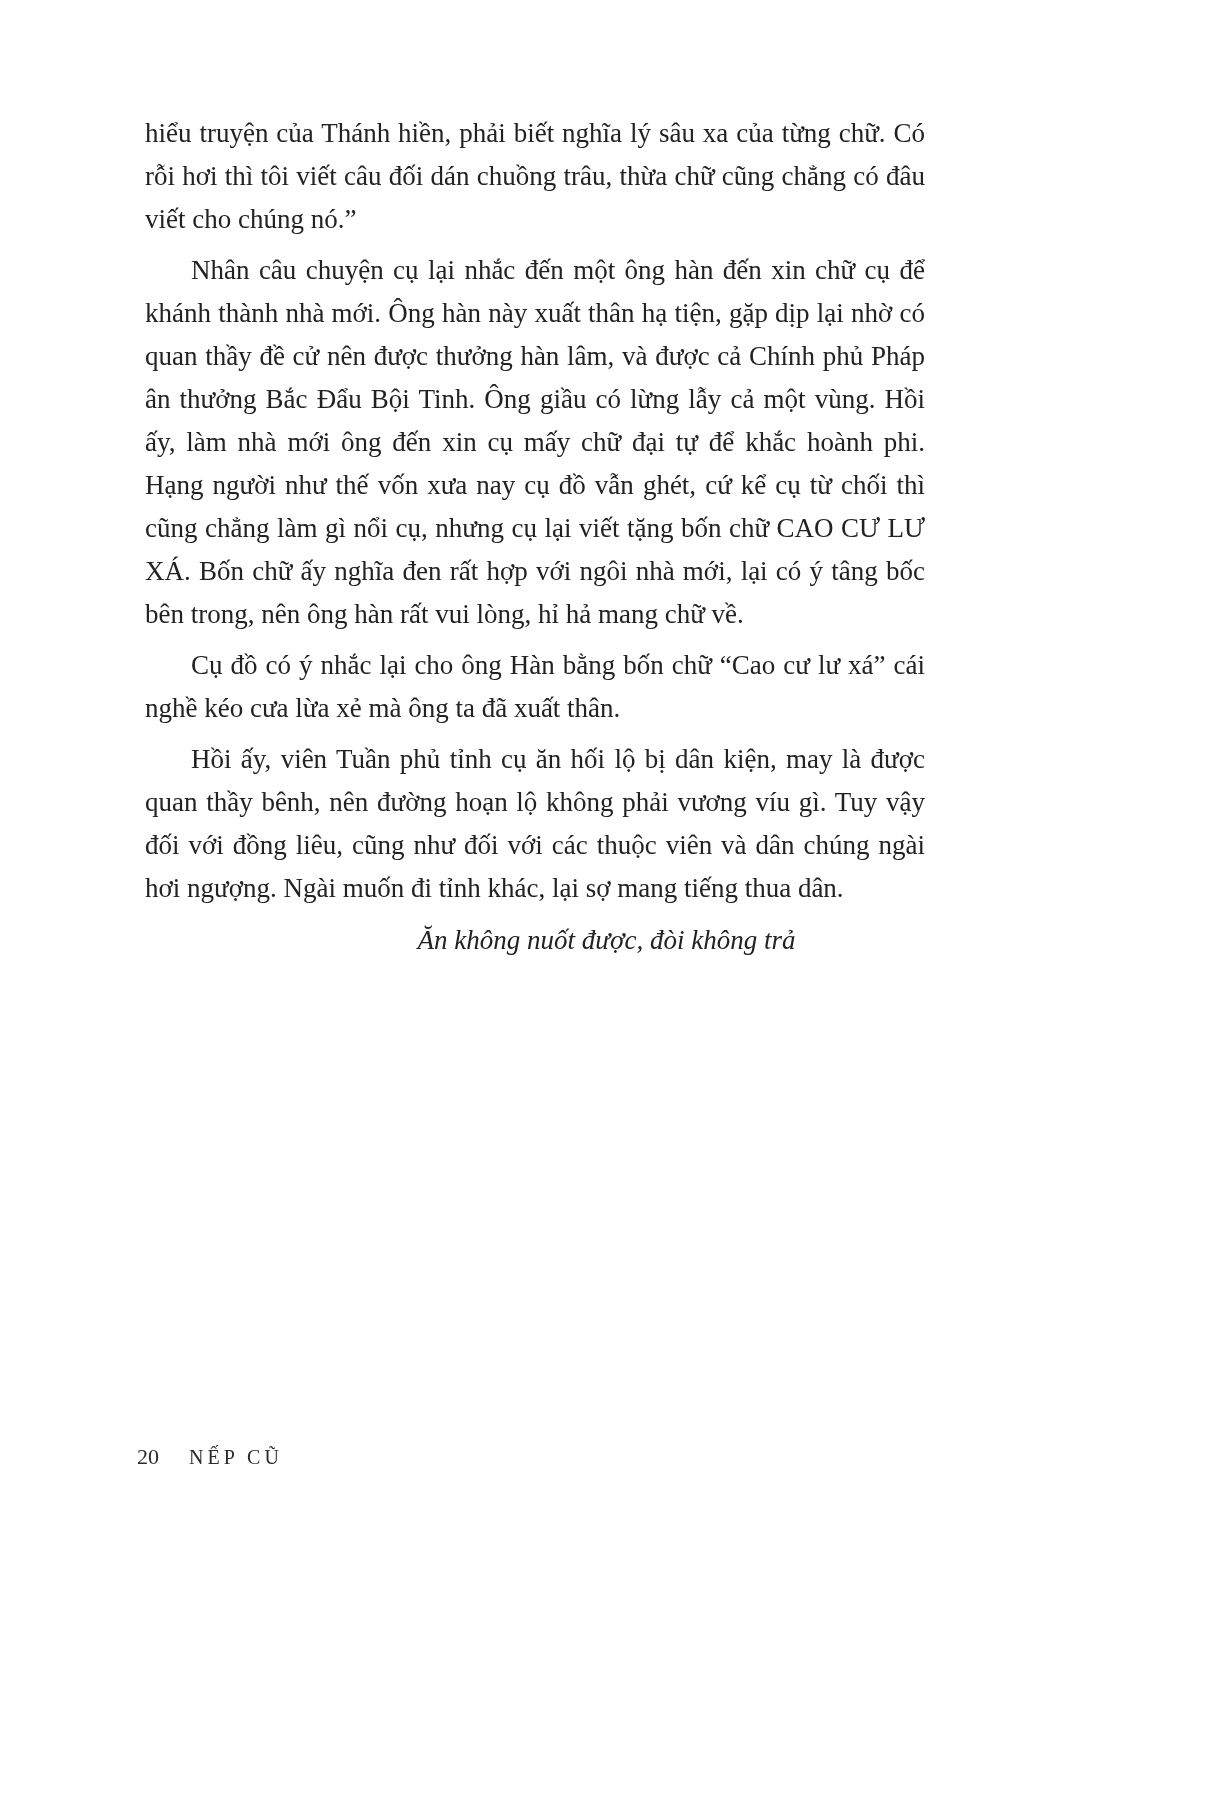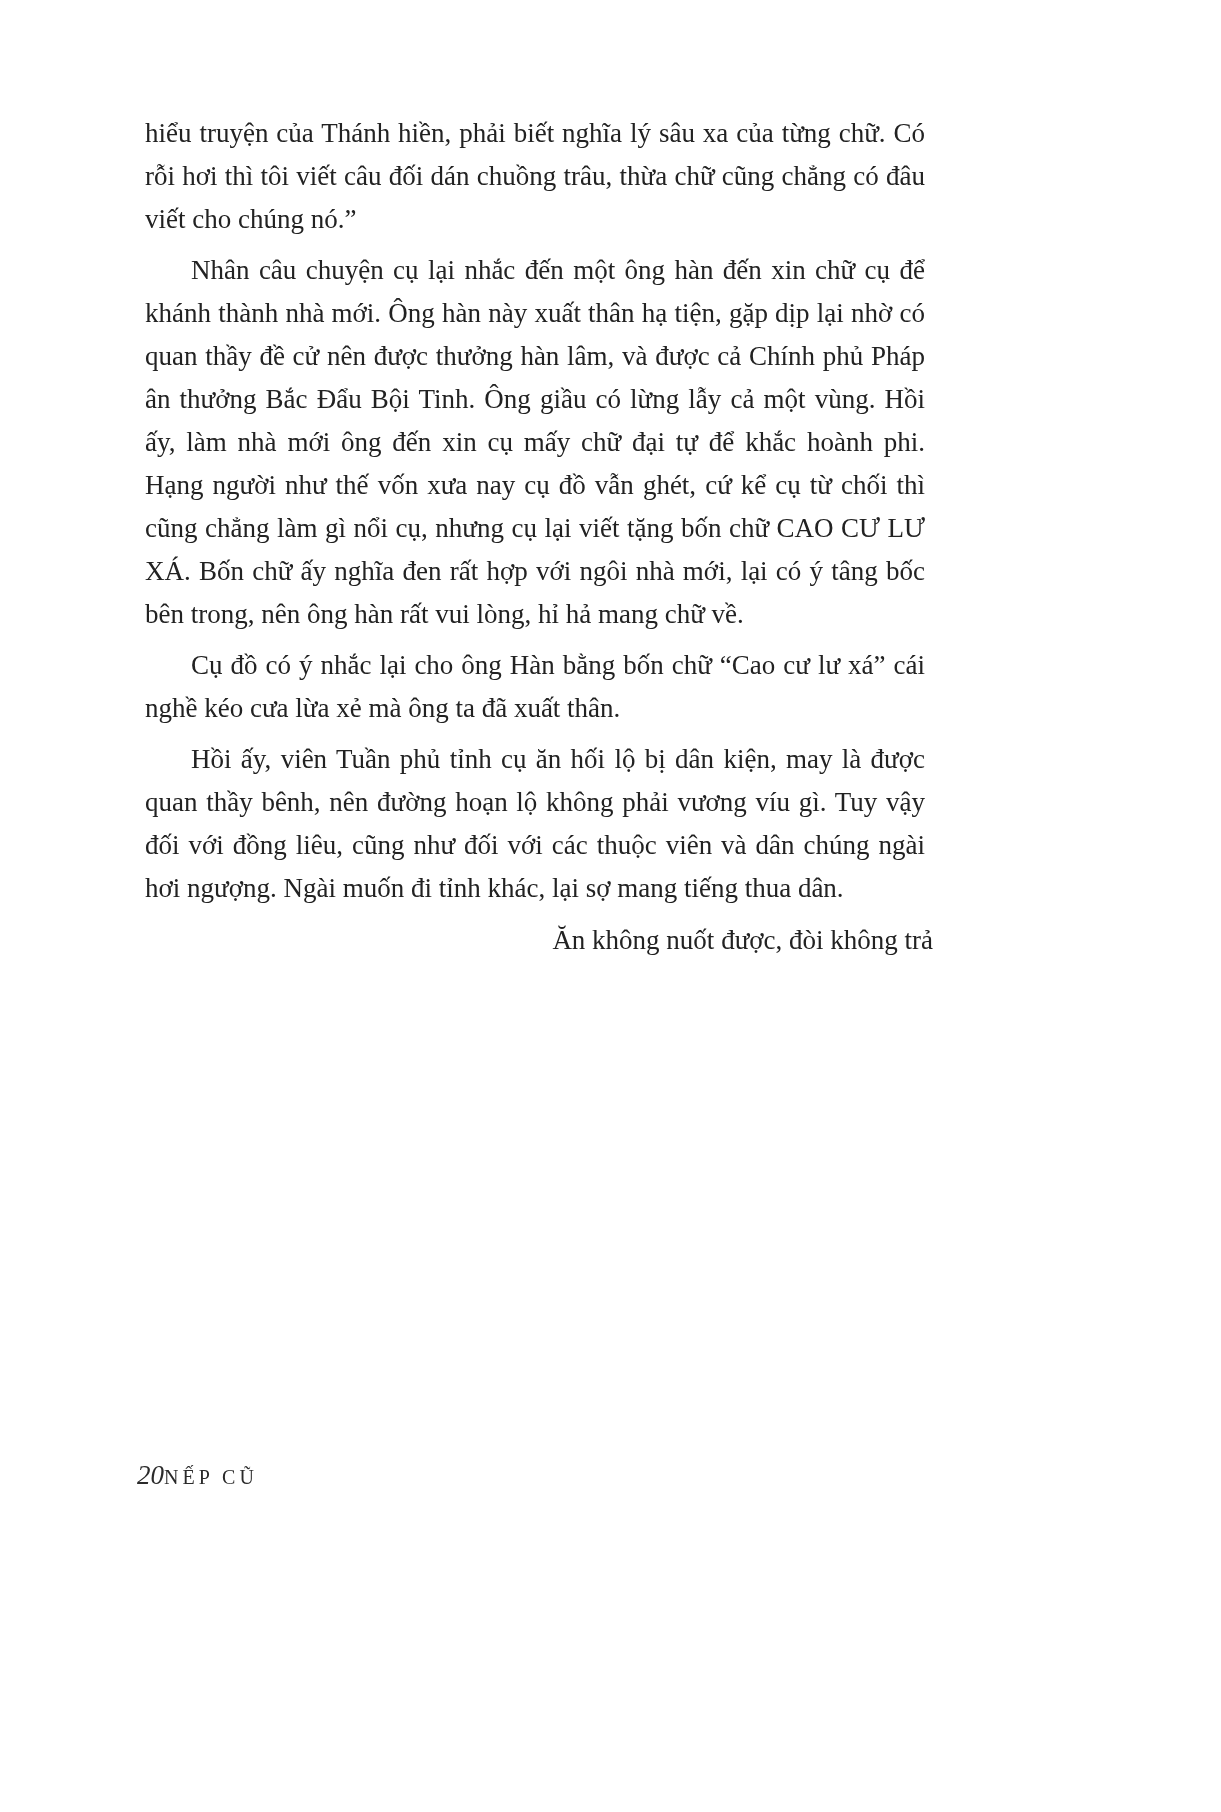--- a/index.html
+++ b/index.html
@@ -30,43 +30,43 @@
   .text-block p {
     margin: 8px;
     text-indent: 46px;
   }
   .text-block p.continuation {
     text-indent: 0;
   }
   .verse {
     margin-top: 8px;
     padding-left: 143px;
-    text-align: right;
+    font-style: italic;
+    text-align: center;
   }
   .verse p {
     text-indent: 0;
     margin: 0;
     line-height: 45px;
   }
   .footer {
     position: absolute;
     left: 137px;
     top: 1444px;
     width: 796px;
     font-size: 22px;
     color: #2a2a2a;
     display: flex;
     align-items: baseline;
   }
   .footer .page-number {
-    font-style: italic;
-    font-size: 27px;
-    margin-top: 16px;
+    font-size: 22px;
   }
   .footer .book-title {
+    margin-left: 30px;
     font-size: 20px;
     letter-spacing: 4px;
   }
 </style>
 </head>
 <body>
 
 <div class="page">
 
   <div class="text-block">

